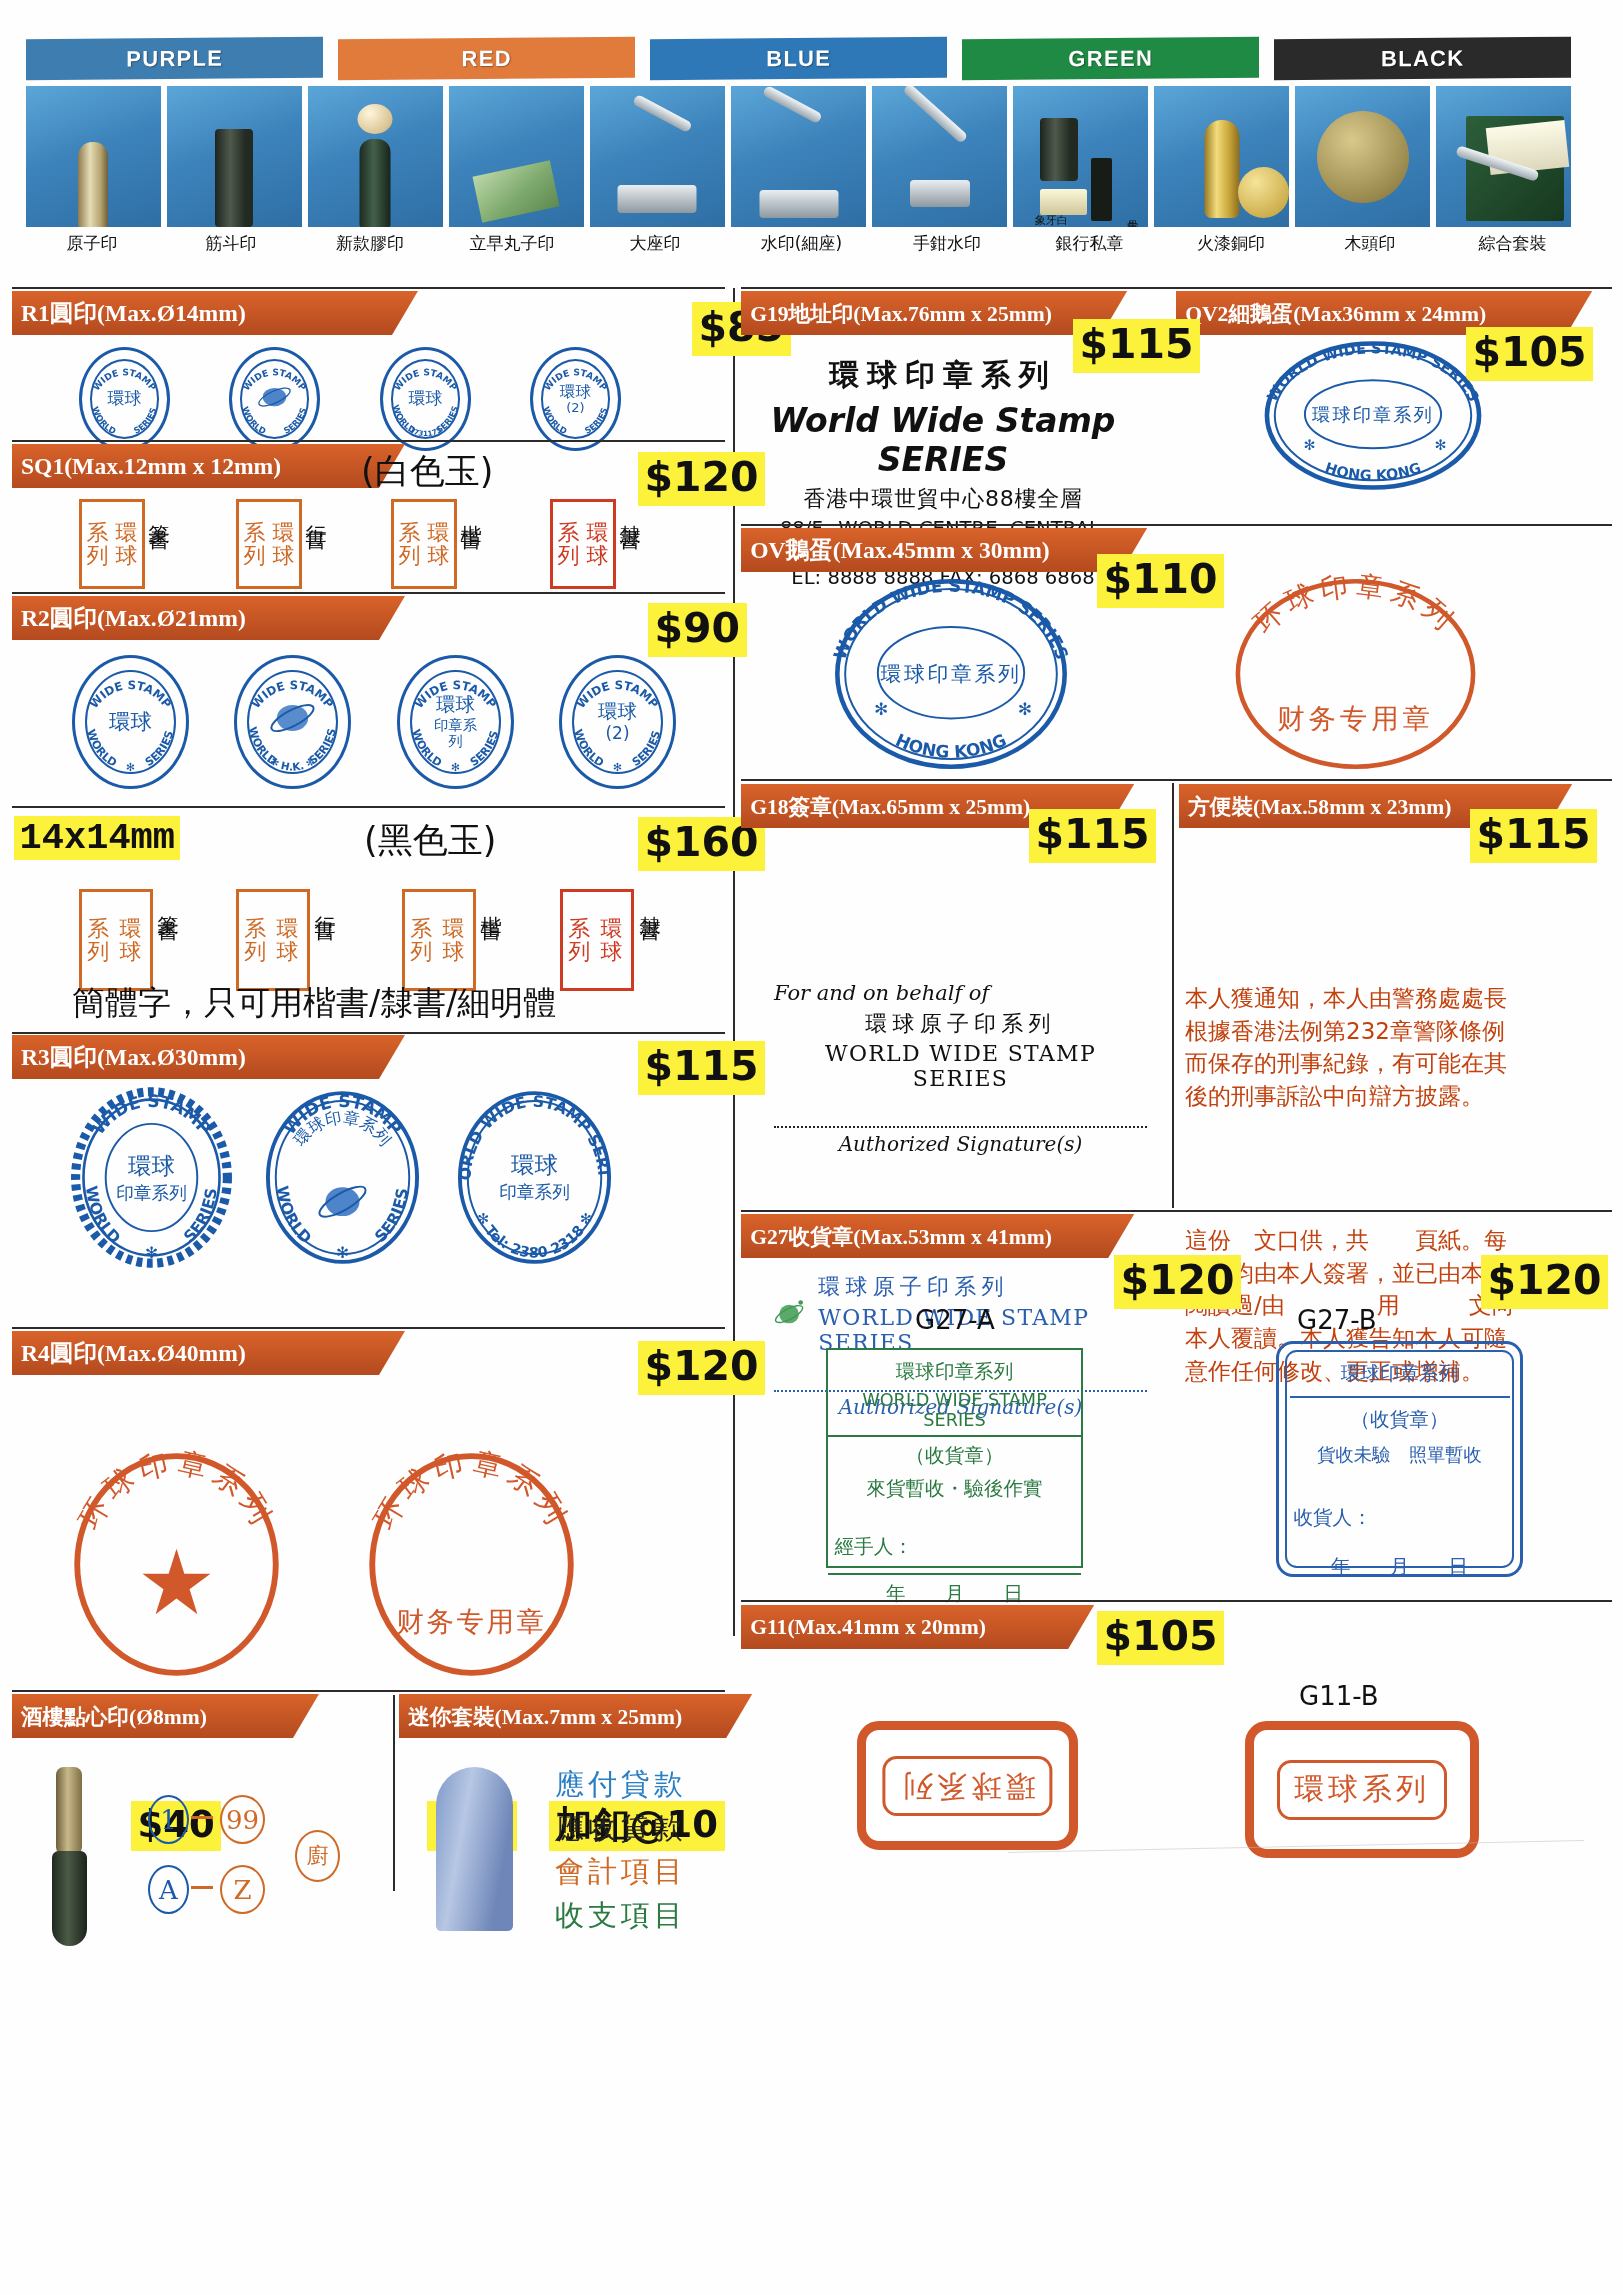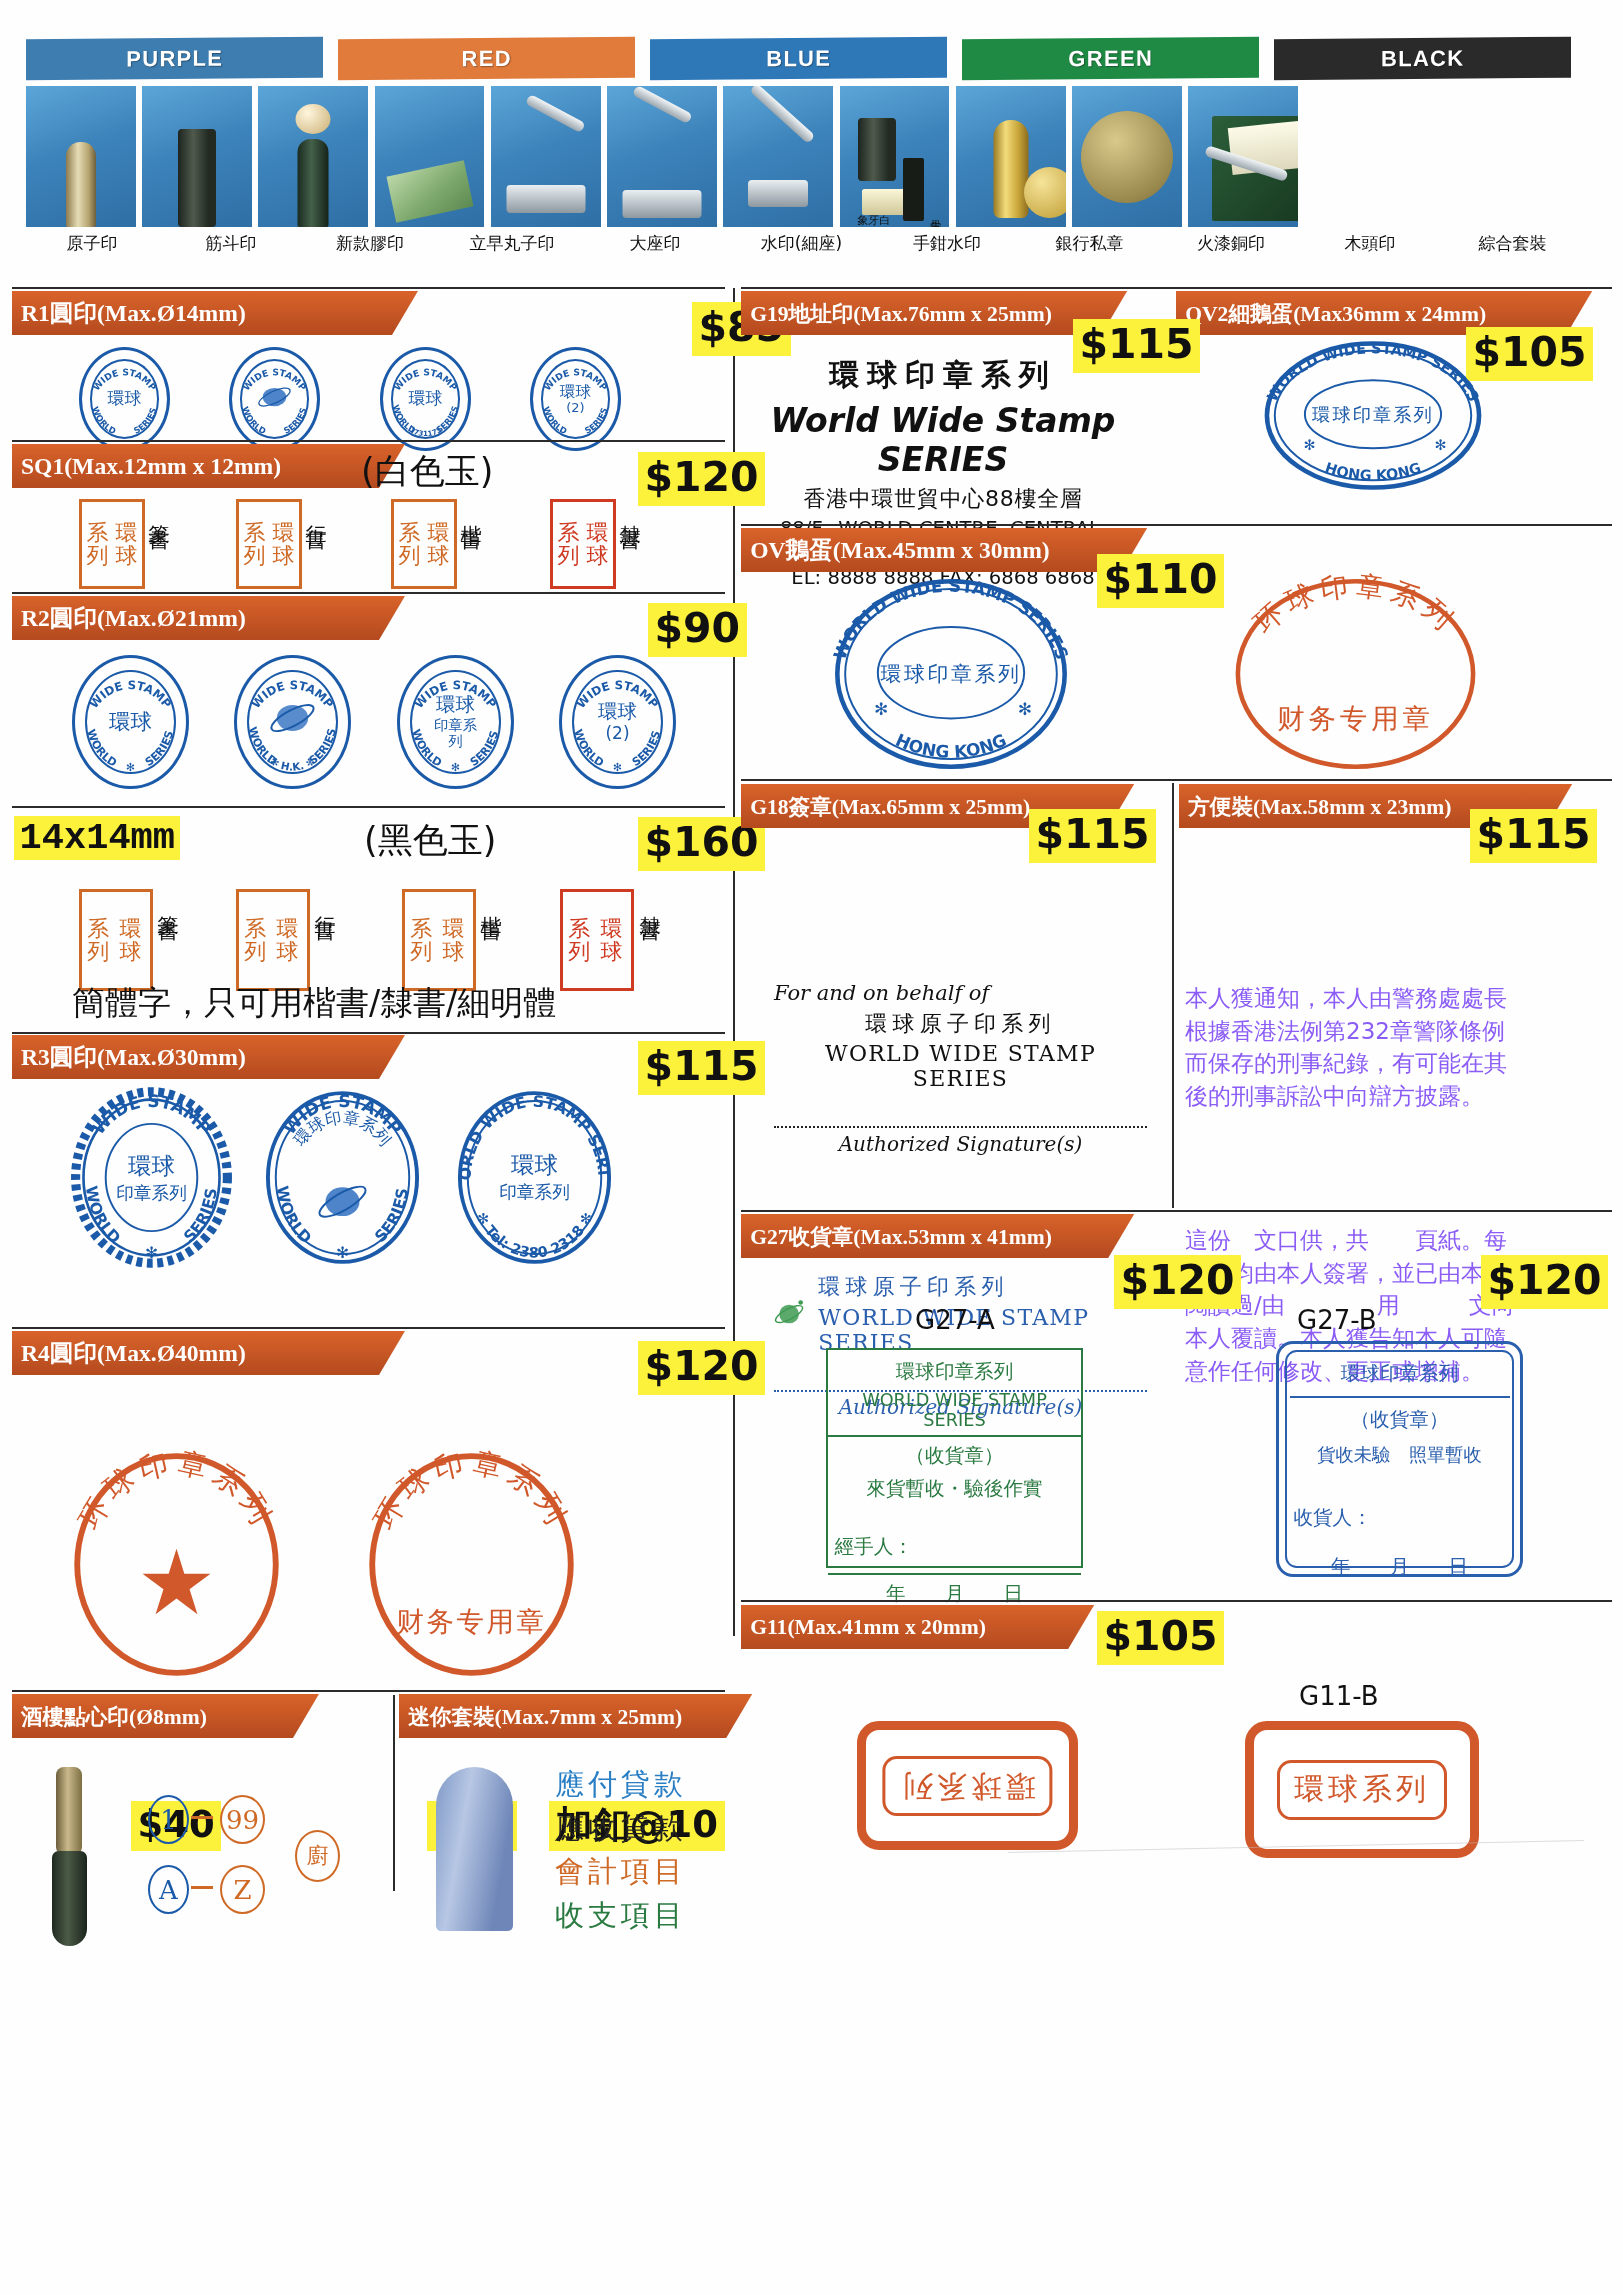--- a/index.html
+++ b/index.html
@@ -11,21 +11,21 @@
   .colorchip{flex:1;display:flex;align-items:center;justify-content:center;
     font-weight:bold;font-size:22px;color:#fff;letter-spacing:1.3px;
     text-shadow:0.7px 0.7px 1.3px rgba(0,0,0,.45);transform:skewY(-.5deg);}
   .c-purple{background:#3d7db0;}
   .c-red{background:#e07b3c;}
   .c-blue{background:#2f78b8;}
   .c-green{background:#1e8a43;}
   .c-black{background:#2a2a2a;}
 
   
-  .photostrip{position:absolute;left:26px;top:86px;width:1272px;height:141px;display:flex;gap:6.5px;}
+  .photostrip{position:absolute;left:26px;top:86px;width:1545px;height:141px;display:flex;gap:6.5px;}
   .photo{flex:1;position:relative;overflow:hidden;
     background:linear-gradient(160deg,#5ba6d8 0%,#3d83bb 45%,#2e6fa5 100%);}
   .photolabel{position:absolute;top:230px;height:26px;display:flex;align-items:center;justify-content:center;
     font-size:17px;color:#111;font-family:"DejaVu Sans",sans-serif;}
   
   .obj{position:absolute;}
   .handle-wood{left:50%;transform:translateX(-50%);bottom:0;width:30px;height:85px;
     background:linear-gradient(90deg,#8d7a4e,#e5dcb5 40%,#b6a471 75%,#6e5f3a);border-radius:14.4px 14.4px 2.6px 2.6px;}
   .handle-black{left:50%;transform:translateX(-50%);bottom:0;width:38px;height:98px;
     background:linear-gradient(90deg,#1d241f,#4f5a4c 40%,#222a22 80%);border-radius:3.9px;}
@@ -105,21 +105,21 @@
   .sig{position:absolute;font-family:"DejaVu Serif",serif;}
   .sig .a{font-size:21px;font-style:italic;}
   .sig .b{font-size:22px;letter-spacing:5.2px;text-align:center;margin-top:3.9px;}
   .sig .c{font-size:22px;letter-spacing:1.3px;text-align:center;margin-top:2.6px;}
   .dotline{border-top:2.6px dotted #222;margin-top:35px;}
   .sigcap{font-size:20px;font-style:italic;text-align:center;margin-top:3.9px;}
   .sig.blue,.sig.blue .dotline{color:#2a5fae;}
   .sig.blue .dotline{border-top-color:#2a5fae;}
 
   
-  .bluepara{position:absolute;color:#8b5cf6;font-family:"DejaVu Sans",sans-serif;font-size:23px;line-height:1.42;}
+  .bluepara{position:absolute;color:#c2410c;font-family:"DejaVu Sans",sans-serif;font-size:23px;line-height:1.42;}
 
   
   .recv{position:absolute;border:2.6px solid #2b7a41;color:#2b7a41;font-family:"DejaVu Sans",sans-serif;}
   .recv .row{padding:5.2px 6.5px;text-align:center;}
   .recv .sep{border-top:2.6px solid #2b7a41;}
   .recvb{position:absolute;border:3.3px solid #2a5fae;border-radius:17px;color:#2a5fae;
     font-family:"DejaVu Sans",sans-serif;}
   .recvb .inner2{position:absolute;inset:5.9px;border:2px solid #2a5fae;border-radius:11.8px;}
 
   .gcap{position:absolute;font-size:26px;color:#111;font-family:"DejaVu Sans",sans-serif;}

